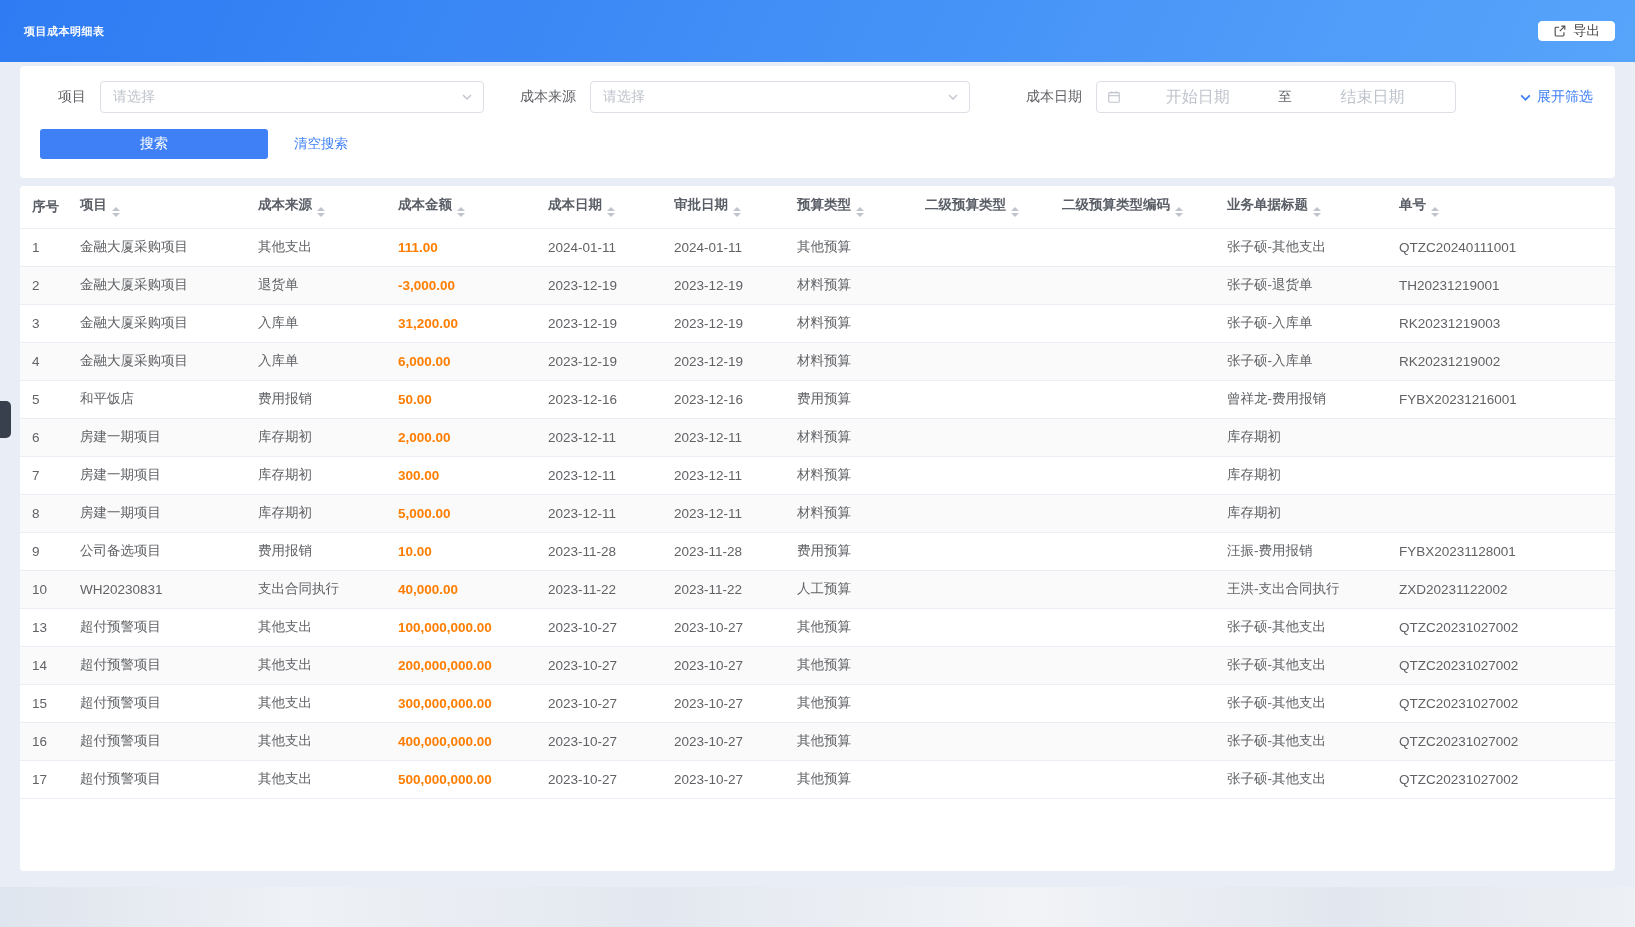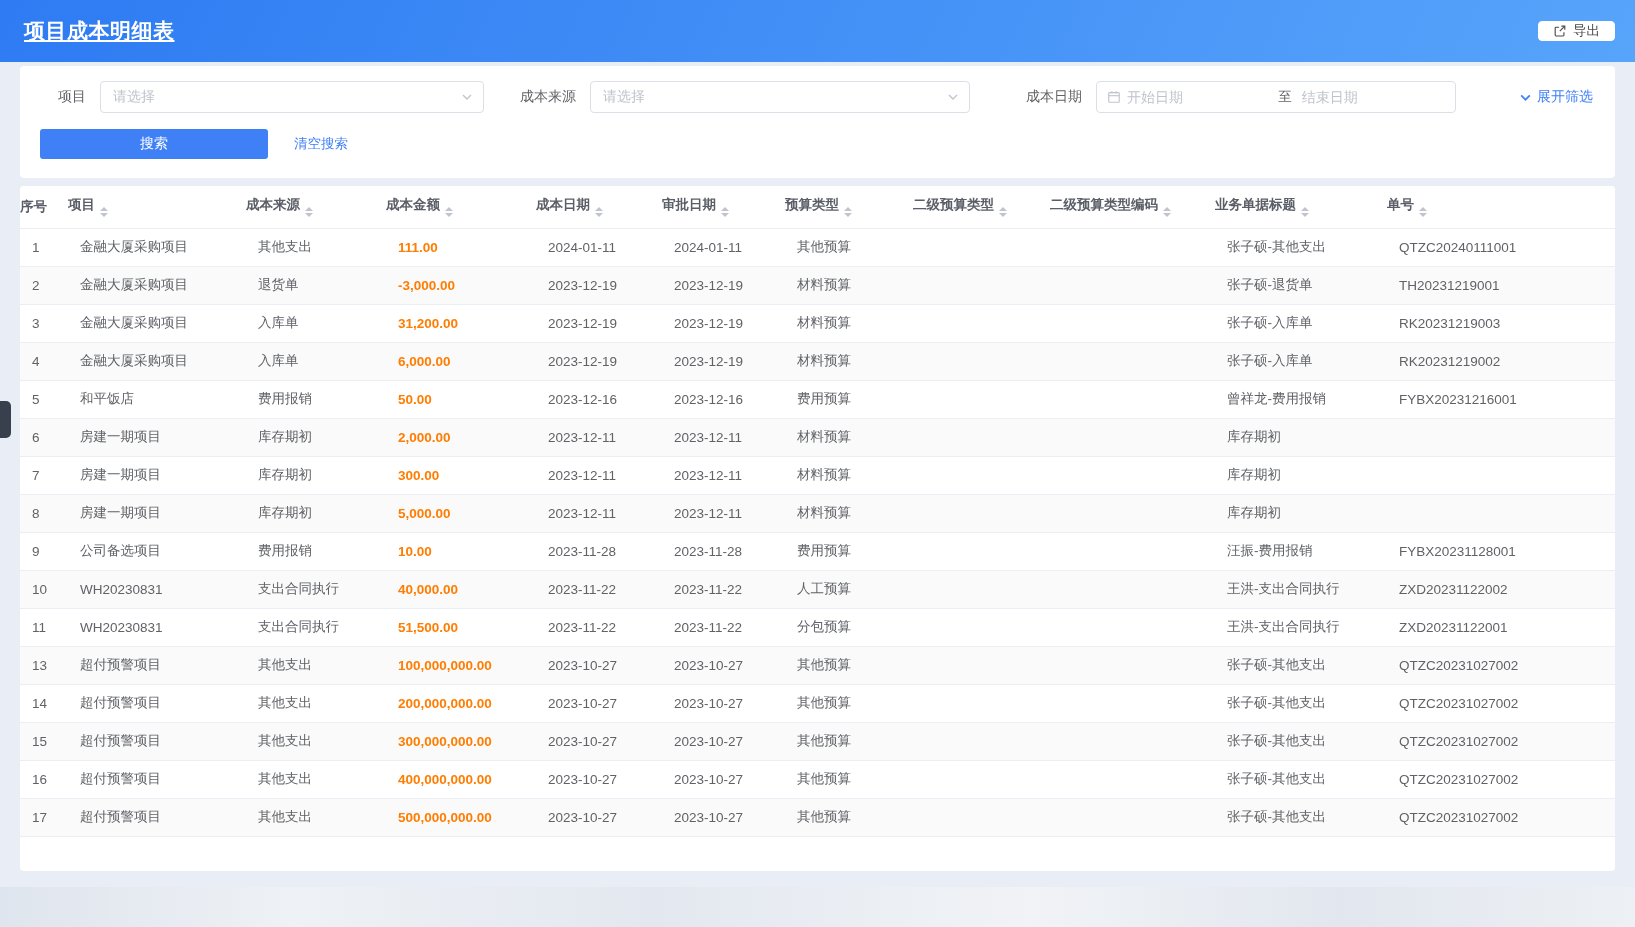--- a/index.html
+++ b/index.html
@@ -19,21 +19,21 @@
   
   .bg-band{position:absolute;left:0;right:0;bottom:0;height:40px;
     background:linear-gradient(90deg,#dfe5ee 0%,#eef1f5 18%,#e3e8f0 40%,#f1f3f6 63%,#e2e7ef 82%,#edf0f4 100%);}
 
   
   .topbar{
     height:62px;display:flex;align-items:center;justify-content:space-between;
     padding:0 20px 0 24px;
     background:linear-gradient(115deg,var(--grad-a) 0%,var(--grad-b) 100%);
   }
-  .page-title{color:#fff;font-size:21px;font-weight:bold;letter-spacing:.5px;text-decoration:underline;}
+  .page-title{color:#fff;font-size:11px;font-weight:bold;letter-spacing:.5px;}
   .export-btn{
     display:inline-flex;align-items:center;gap:6px;
     background:#fff;border:1px solid #fff;border-radius:4px;
     height:20px;padding:0 14px;font-size:13.5px;color:#4a4a4a;cursor:pointer;
   }
   .export-btn svg{display:block;}
 
   
   .filter-card{
     margin:4px 20px 8px 20px;background:#fff;border-radius:4px;
@@ -51,22 +51,22 @@
     padding:0 10px 0 12px;cursor:pointer;
   }
   .select-box .ph{color:#bfc4cc;font-size:14px;}
   .sel-project{width:384px;}
   .sel-source{width:380px;}
   .date-range{
     width:360px;height:32px;border:1px solid #dcdfe6;border-radius:4px;background:#fff;
     display:flex;align-items:center;padding:0 10px;gap:4px;
   }
   .date-range input{
-    flex:1;min-width:0;border:none;outline:none;
-    font-size:14px;color:#606266;background:transparent;
+    flex:1;min-width:0;border:none;outline:none;text-align:center;
+    font-size:16px;color:#606266;background:transparent;
     font-family:"Liberation Sans","DejaVu Sans",sans-serif;
   }
   .date-range input::placeholder{color:#bfc4cc;}
   .date-sep{color:#606266;font-size:13.5px;padding:0 4px;}
   .expand-link{
     margin-left:auto;display:inline-flex;align-items:center;gap:5px;
     color:var(--accent);font-size:14px;cursor:pointer;white-space:nowrap;padding-right:2px;
   }
   .btn-row{margin-top:16px;display:flex;align-items:center;}
   .search-btn{
@@ -86,21 +86,21 @@
   col:nth-child(2){width:178px;}
   col:nth-child(3){width:140px;}
   col:nth-child(4){width:150px;}
   col:nth-child(5){width:126px;}
   col:nth-child(6){width:123px;}
   col:nth-child(7){width:128px;}
   col:nth-child(8){width:137px;}
   col:nth-child(9){width:165px;}
   col:nth-child(10){width:172px;}
   thead th{
-    height:42px;padding:0 0;text-align:left;font-size:13.5px;font-weight:bold;
+    height:42px;padding:0 12px;text-align:left;font-size:13.5px;font-weight:bold;
     color:#5a5e66;border-bottom:1px solid #ebeef5;background:#fff;white-space:nowrap;
     overflow:hidden;
   }
   tbody td{
     height:38px;padding:0 12px;font-size:13.5px;color:#606266;
     border-bottom:1px solid #ebeef5;white-space:nowrap;overflow:hidden;text-overflow:ellipsis;
   }
   tbody tr:nth-child(even){background:#fafafa;}
   td.amount{color:var(--amount);font-weight:bold;}
   .carets{display:inline-flex;flex-direction:column;margin-left:5px;vertical-align:-2px;cursor:pointer;}
@@ -373,33 +373,20 @@
           <td class="amount">40,000.00</td>
           <td>2023-11-22</td>
           <td>2023-11-22</td>
           <td>人工预算</td>
           <td></td>
           <td></td>
           <td>王洪-支出合同执行</td>
           <td>ZXD20231122002</td>
         </tr>
         <tr>
-          <td>11</td>
-          <td>WH20230831</td>
-          <td>支出合同执行</td>
-          <td class="amount">51,500.00</td>
-          <td>2023-11-22</td>
-          <td>2023-11-22</td>
-          <td>分包预算</td>
-          <td></td>
-          <td></td>
-          <td>王洪-支出合同执行</td>
-          <td>ZXD20231122001</td>
-        </tr>
-        <tr>
           <td>13</td>
           <td>超付预警项目</td>
           <td>其他支出</td>
           <td class="amount">100,000,000.00</td>
           <td>2023-10-27</td>
           <td>2023-10-27</td>
           <td>其他预算</td>
           <td></td>
           <td></td>
           <td>张子硕-其他支出</td>

